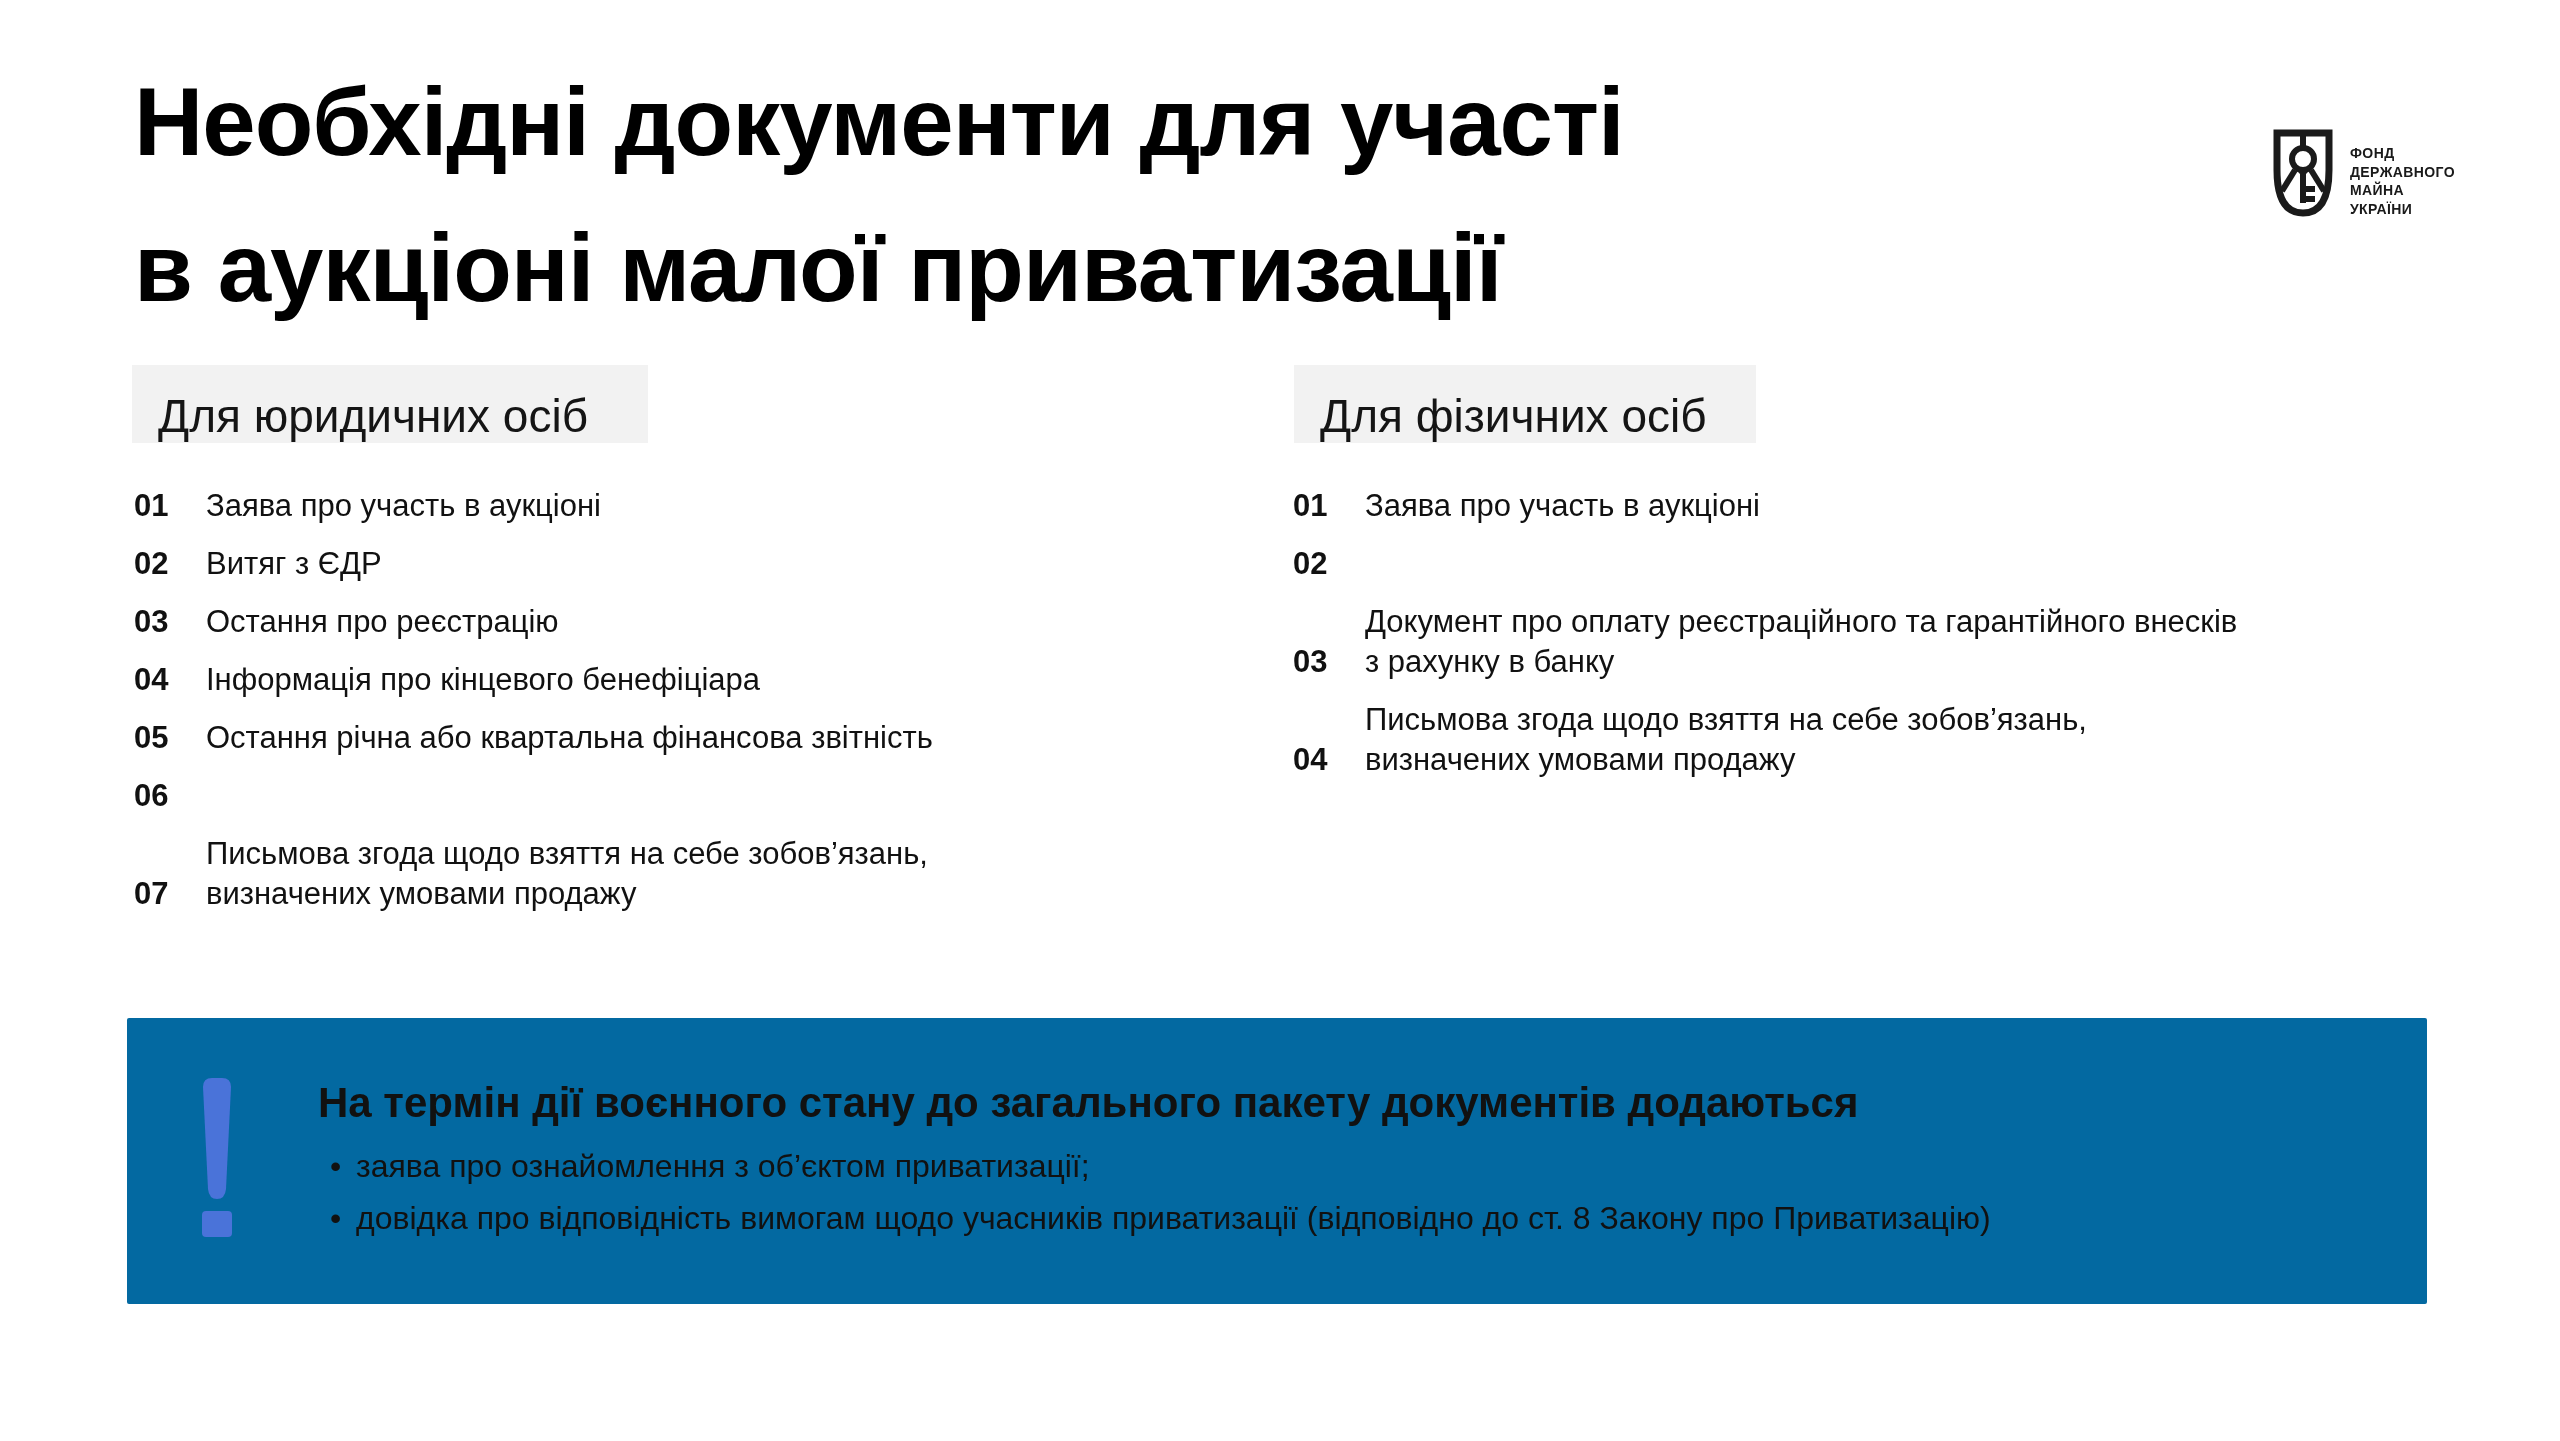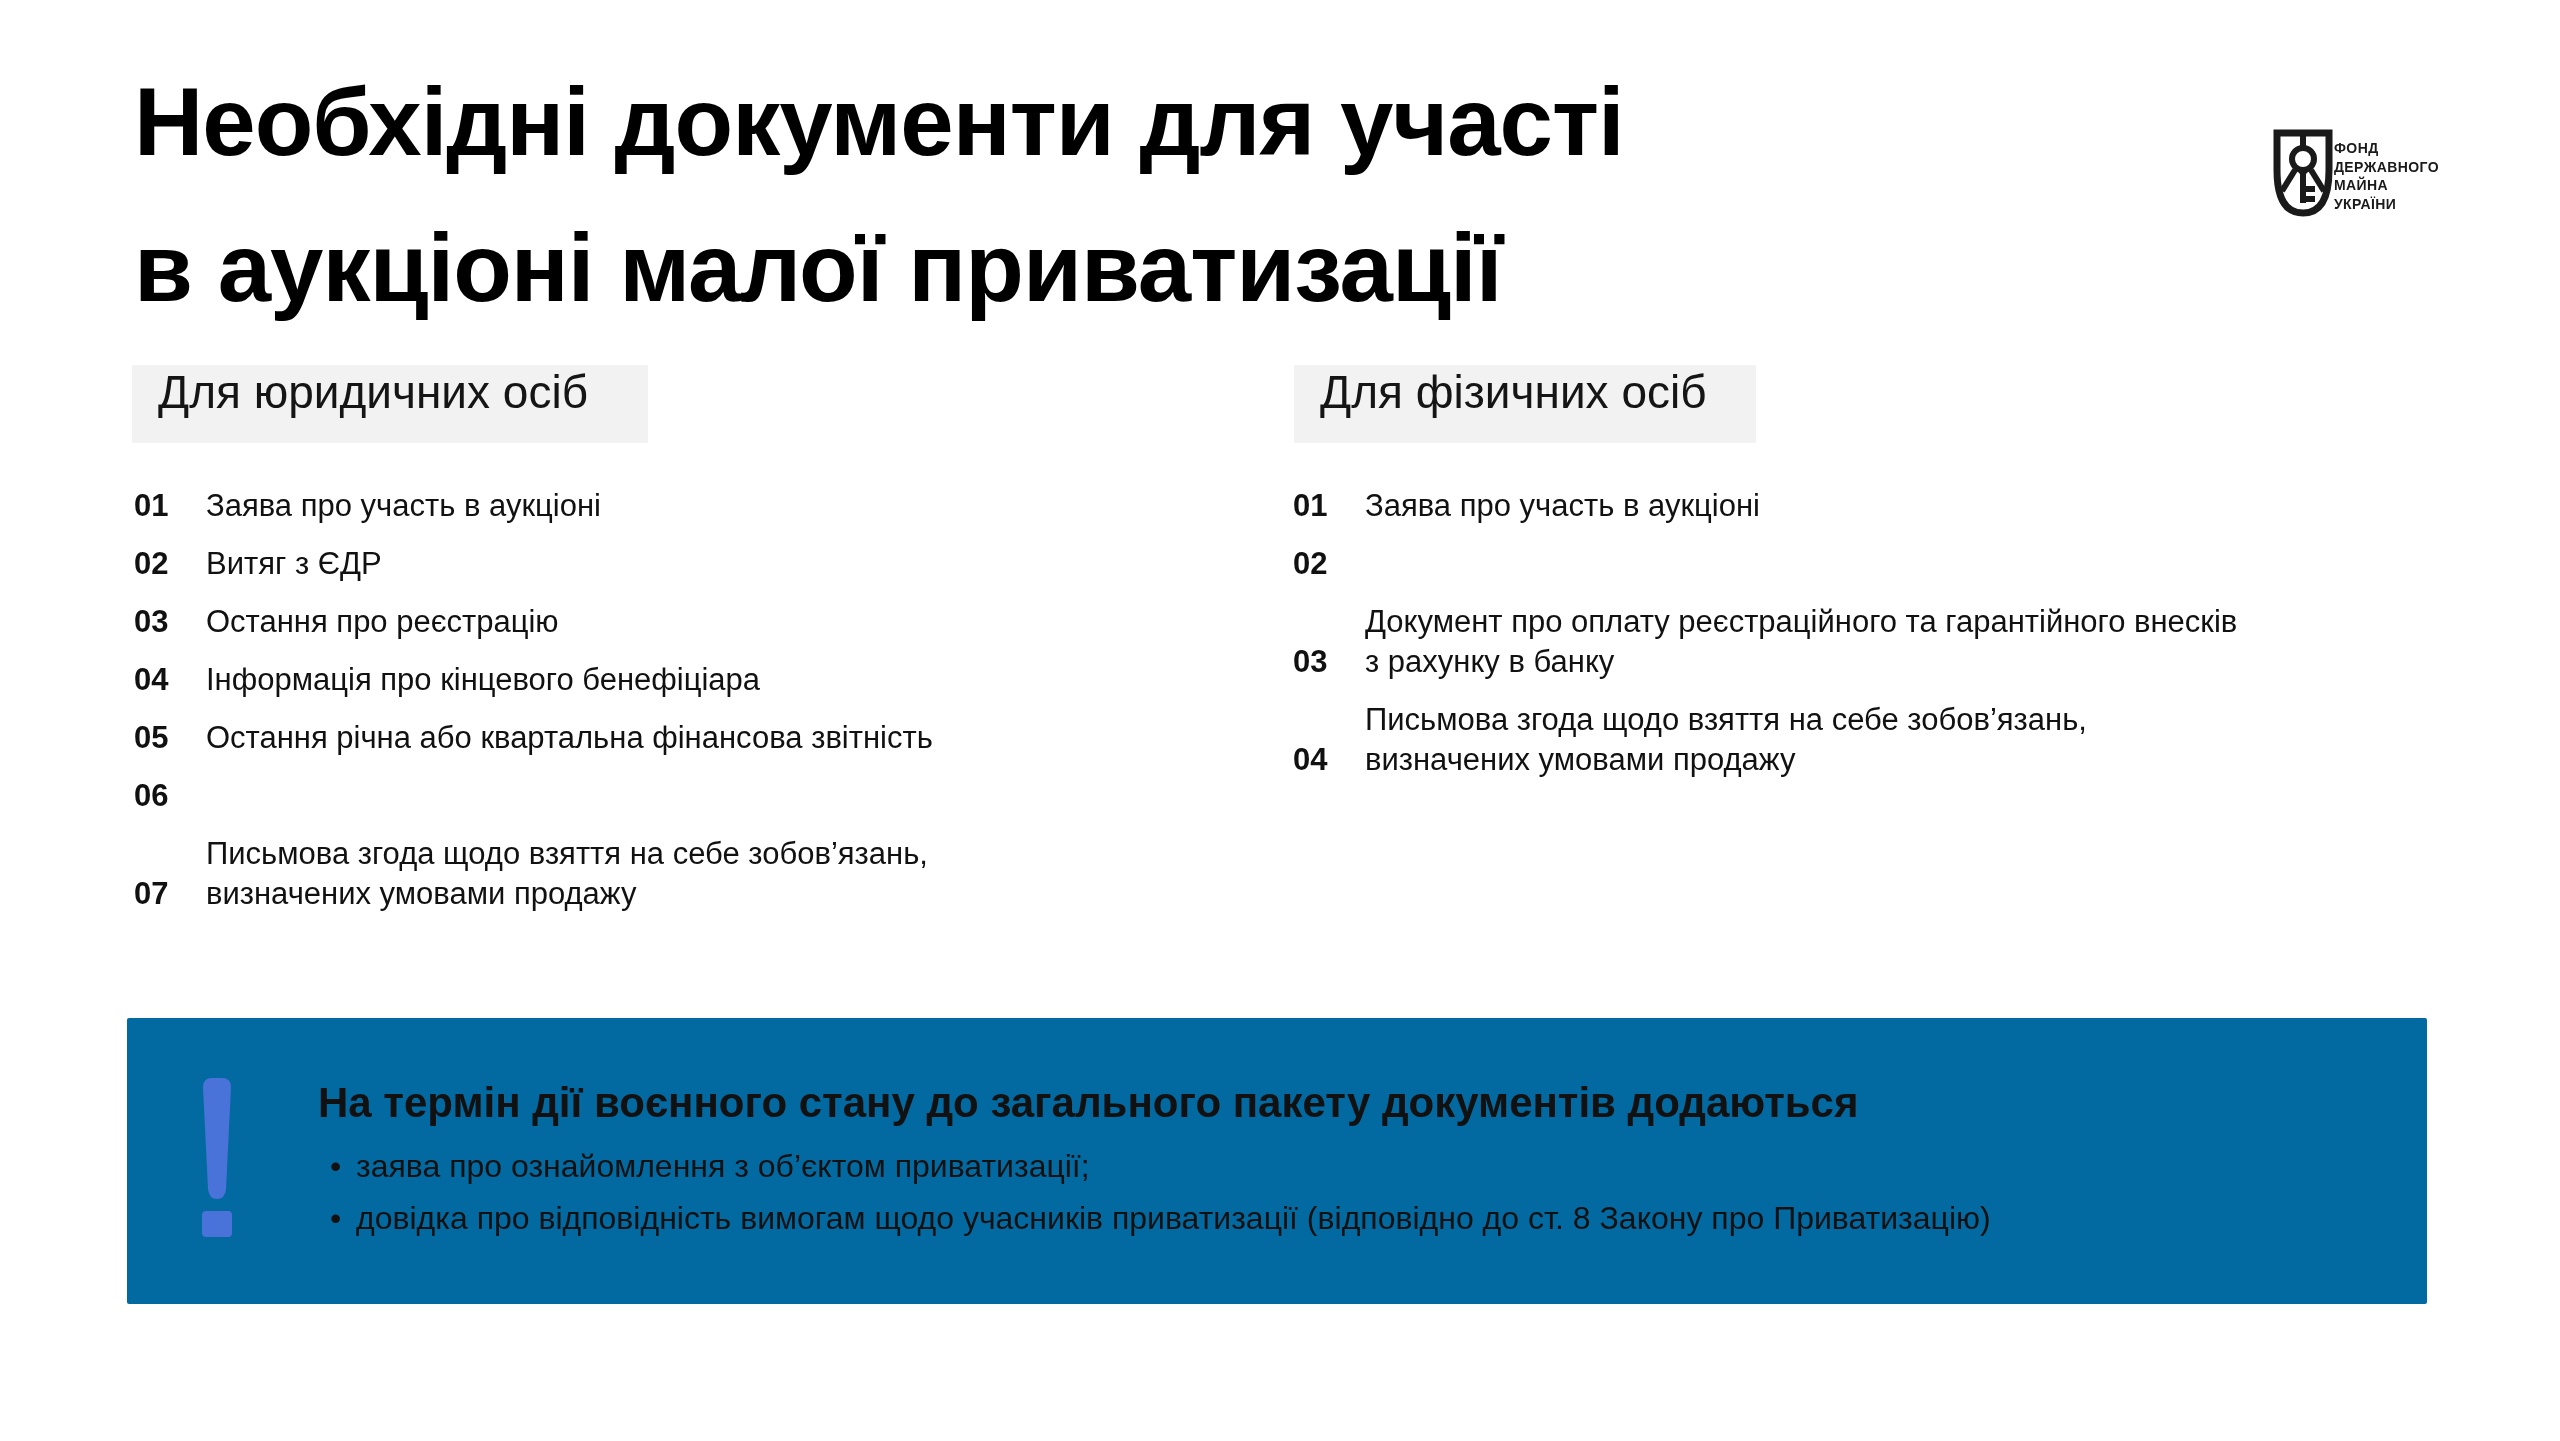--- a/index.html
+++ b/index.html
@@ -14,33 +14,33 @@
 
   .page-title {
     position:absolute; left:134px; top:49px;
     font-size:96px; font-weight:700; line-height:146px;
     letter-spacing:-1px; color:#000;
     white-space:pre-line;
   }
 
   .org-logo {
     position:absolute; left:2272px; top:128px;
-    display:flex; align-items:center;
+    display:flex; gap:16px; align-items:flex-end;
   }
   .org-logo svg { width:62px; height:90px; display:block; }
   .org-name {
     font-size:14px; font-weight:700; line-height:18.5px;
     letter-spacing:0.4px; color:#1a1a1a;
     white-space:pre-line; padding-top:6px;
   }
 
   .chip {
     position:absolute; top:365px; height:78px;
     background:#f2f2f2;
-    display:flex; align-items:flex-start;
+    display:flex; align-items:flex-end;
     padding:0 26px; box-sizing:border-box;
     font-size:46px; color:#151515;
   }
   .chip-legal { left:132px; width:516px; }
   .chip-individual { left:1294px; width:462px; }
 
   .doc-list {
     position:absolute; top:486px;
     display:flex; flex-direction:column; gap:18px;
   }

